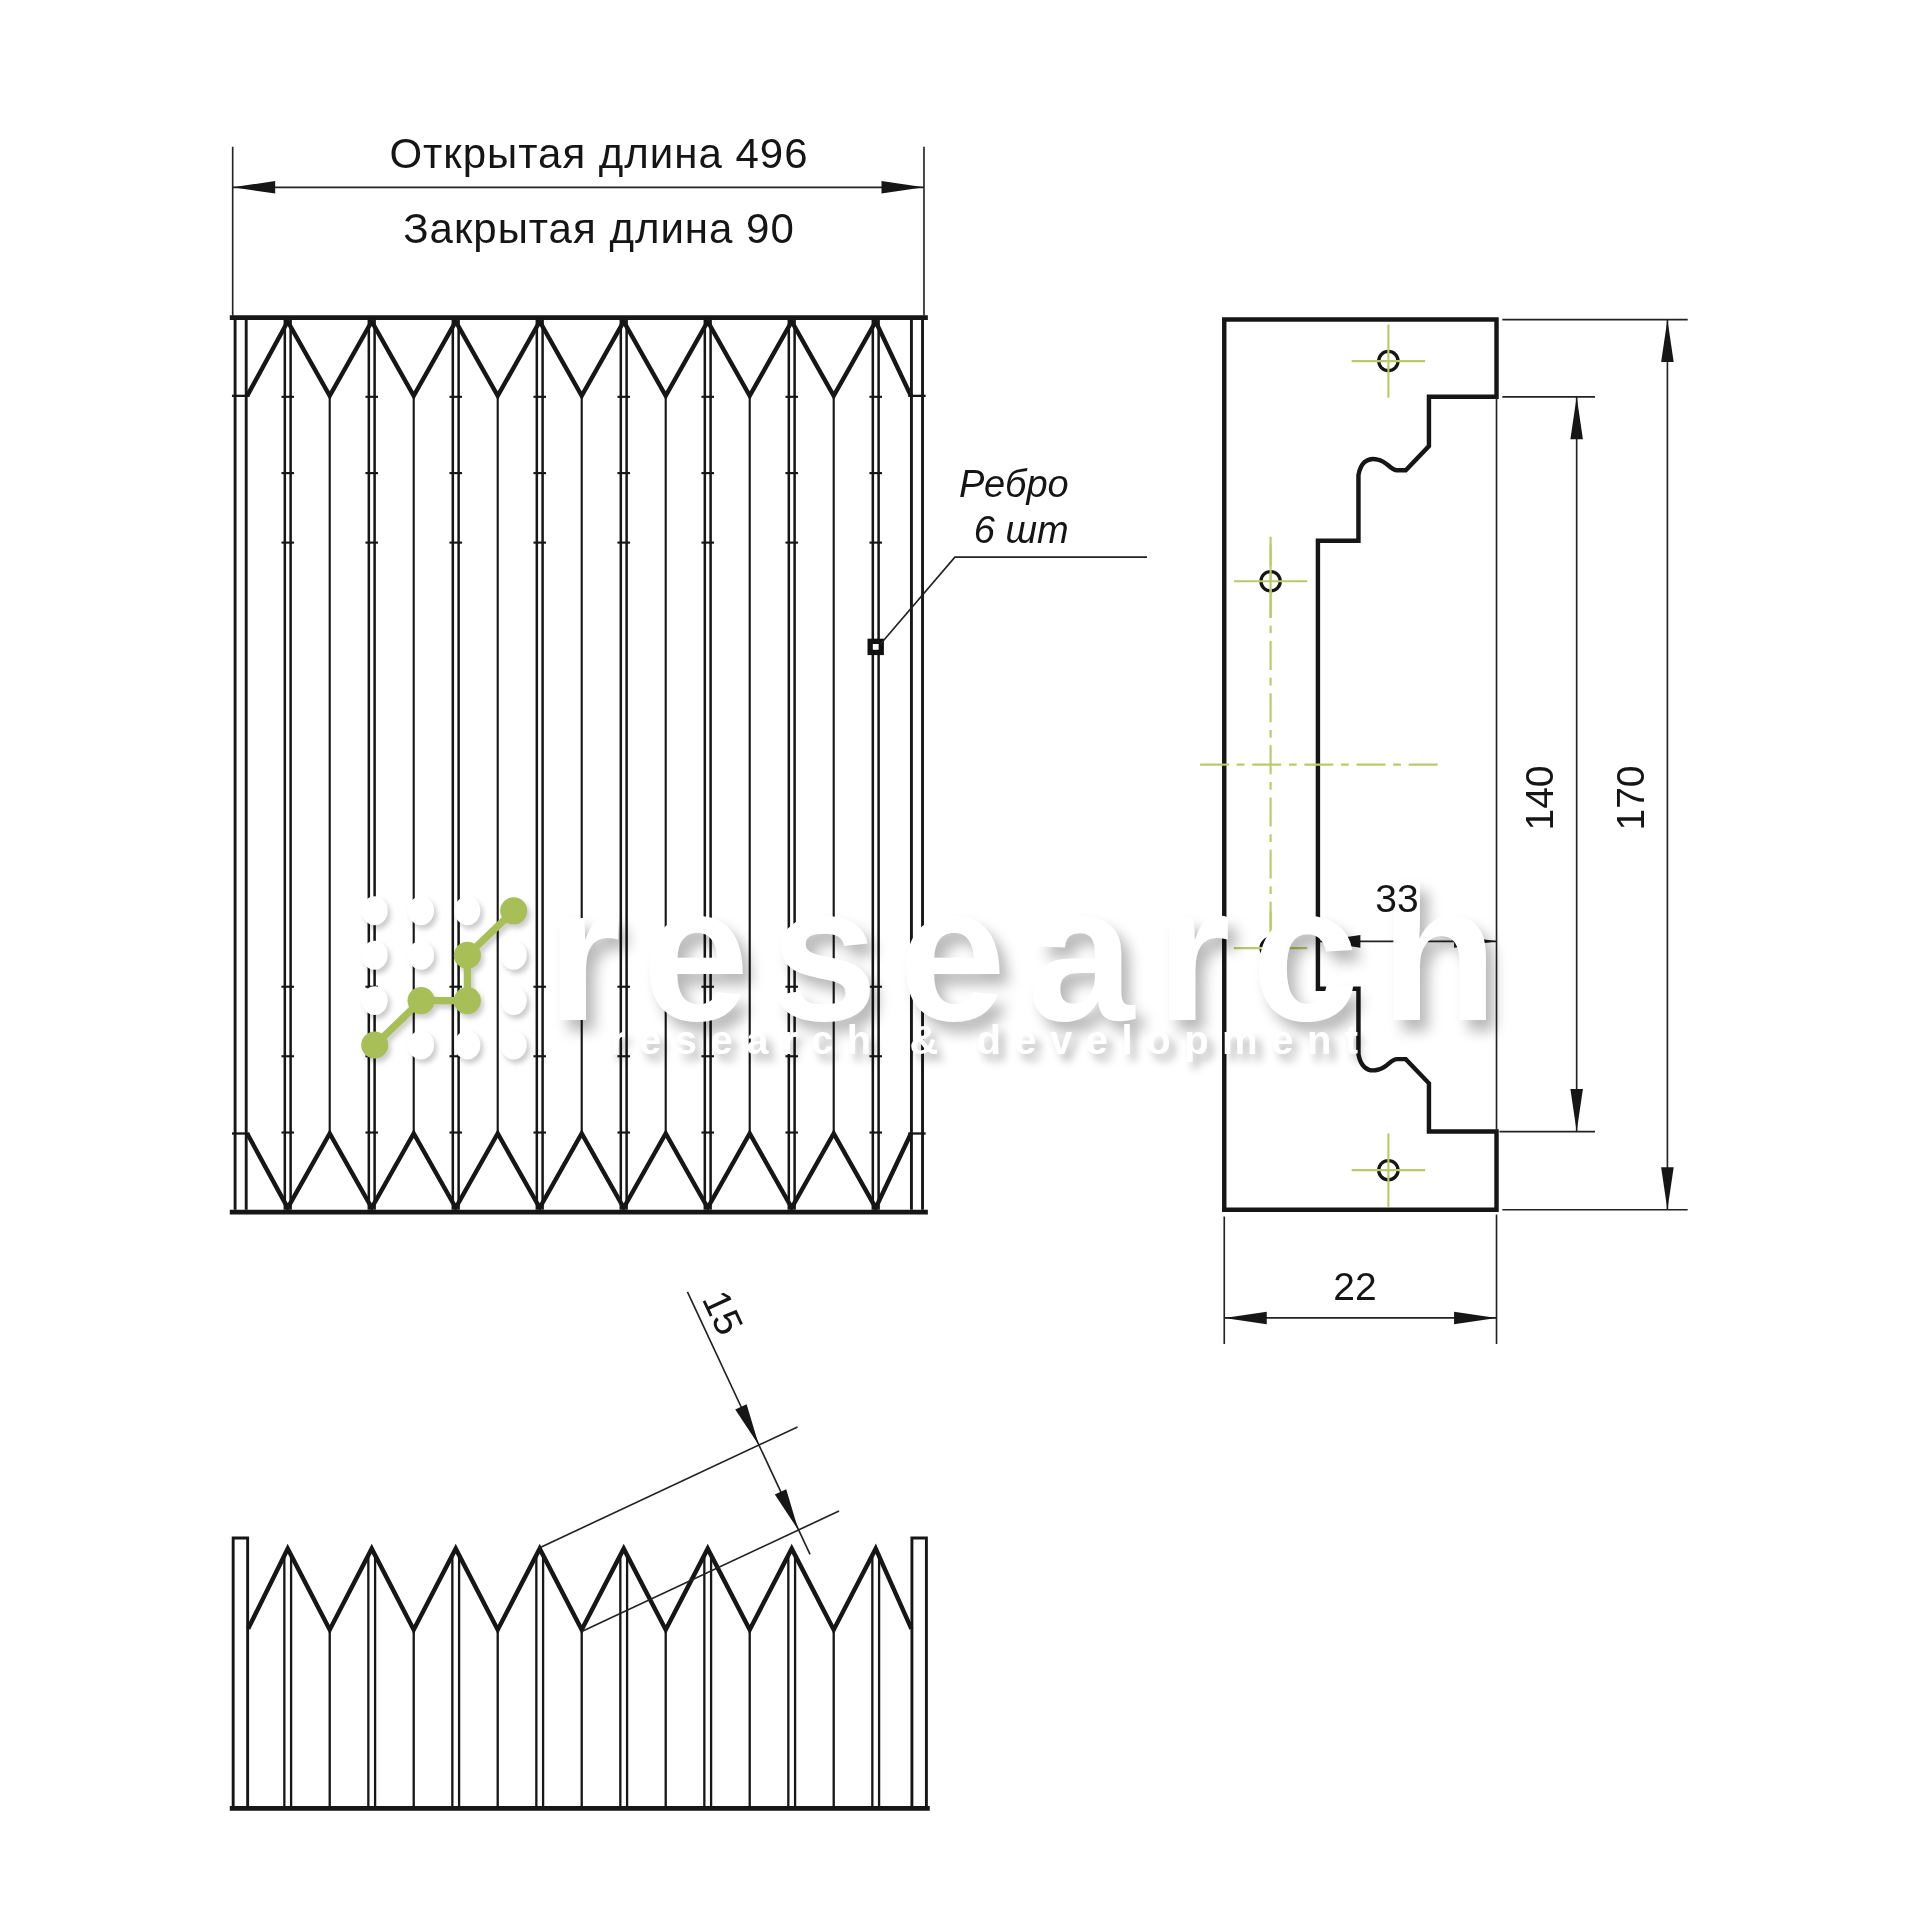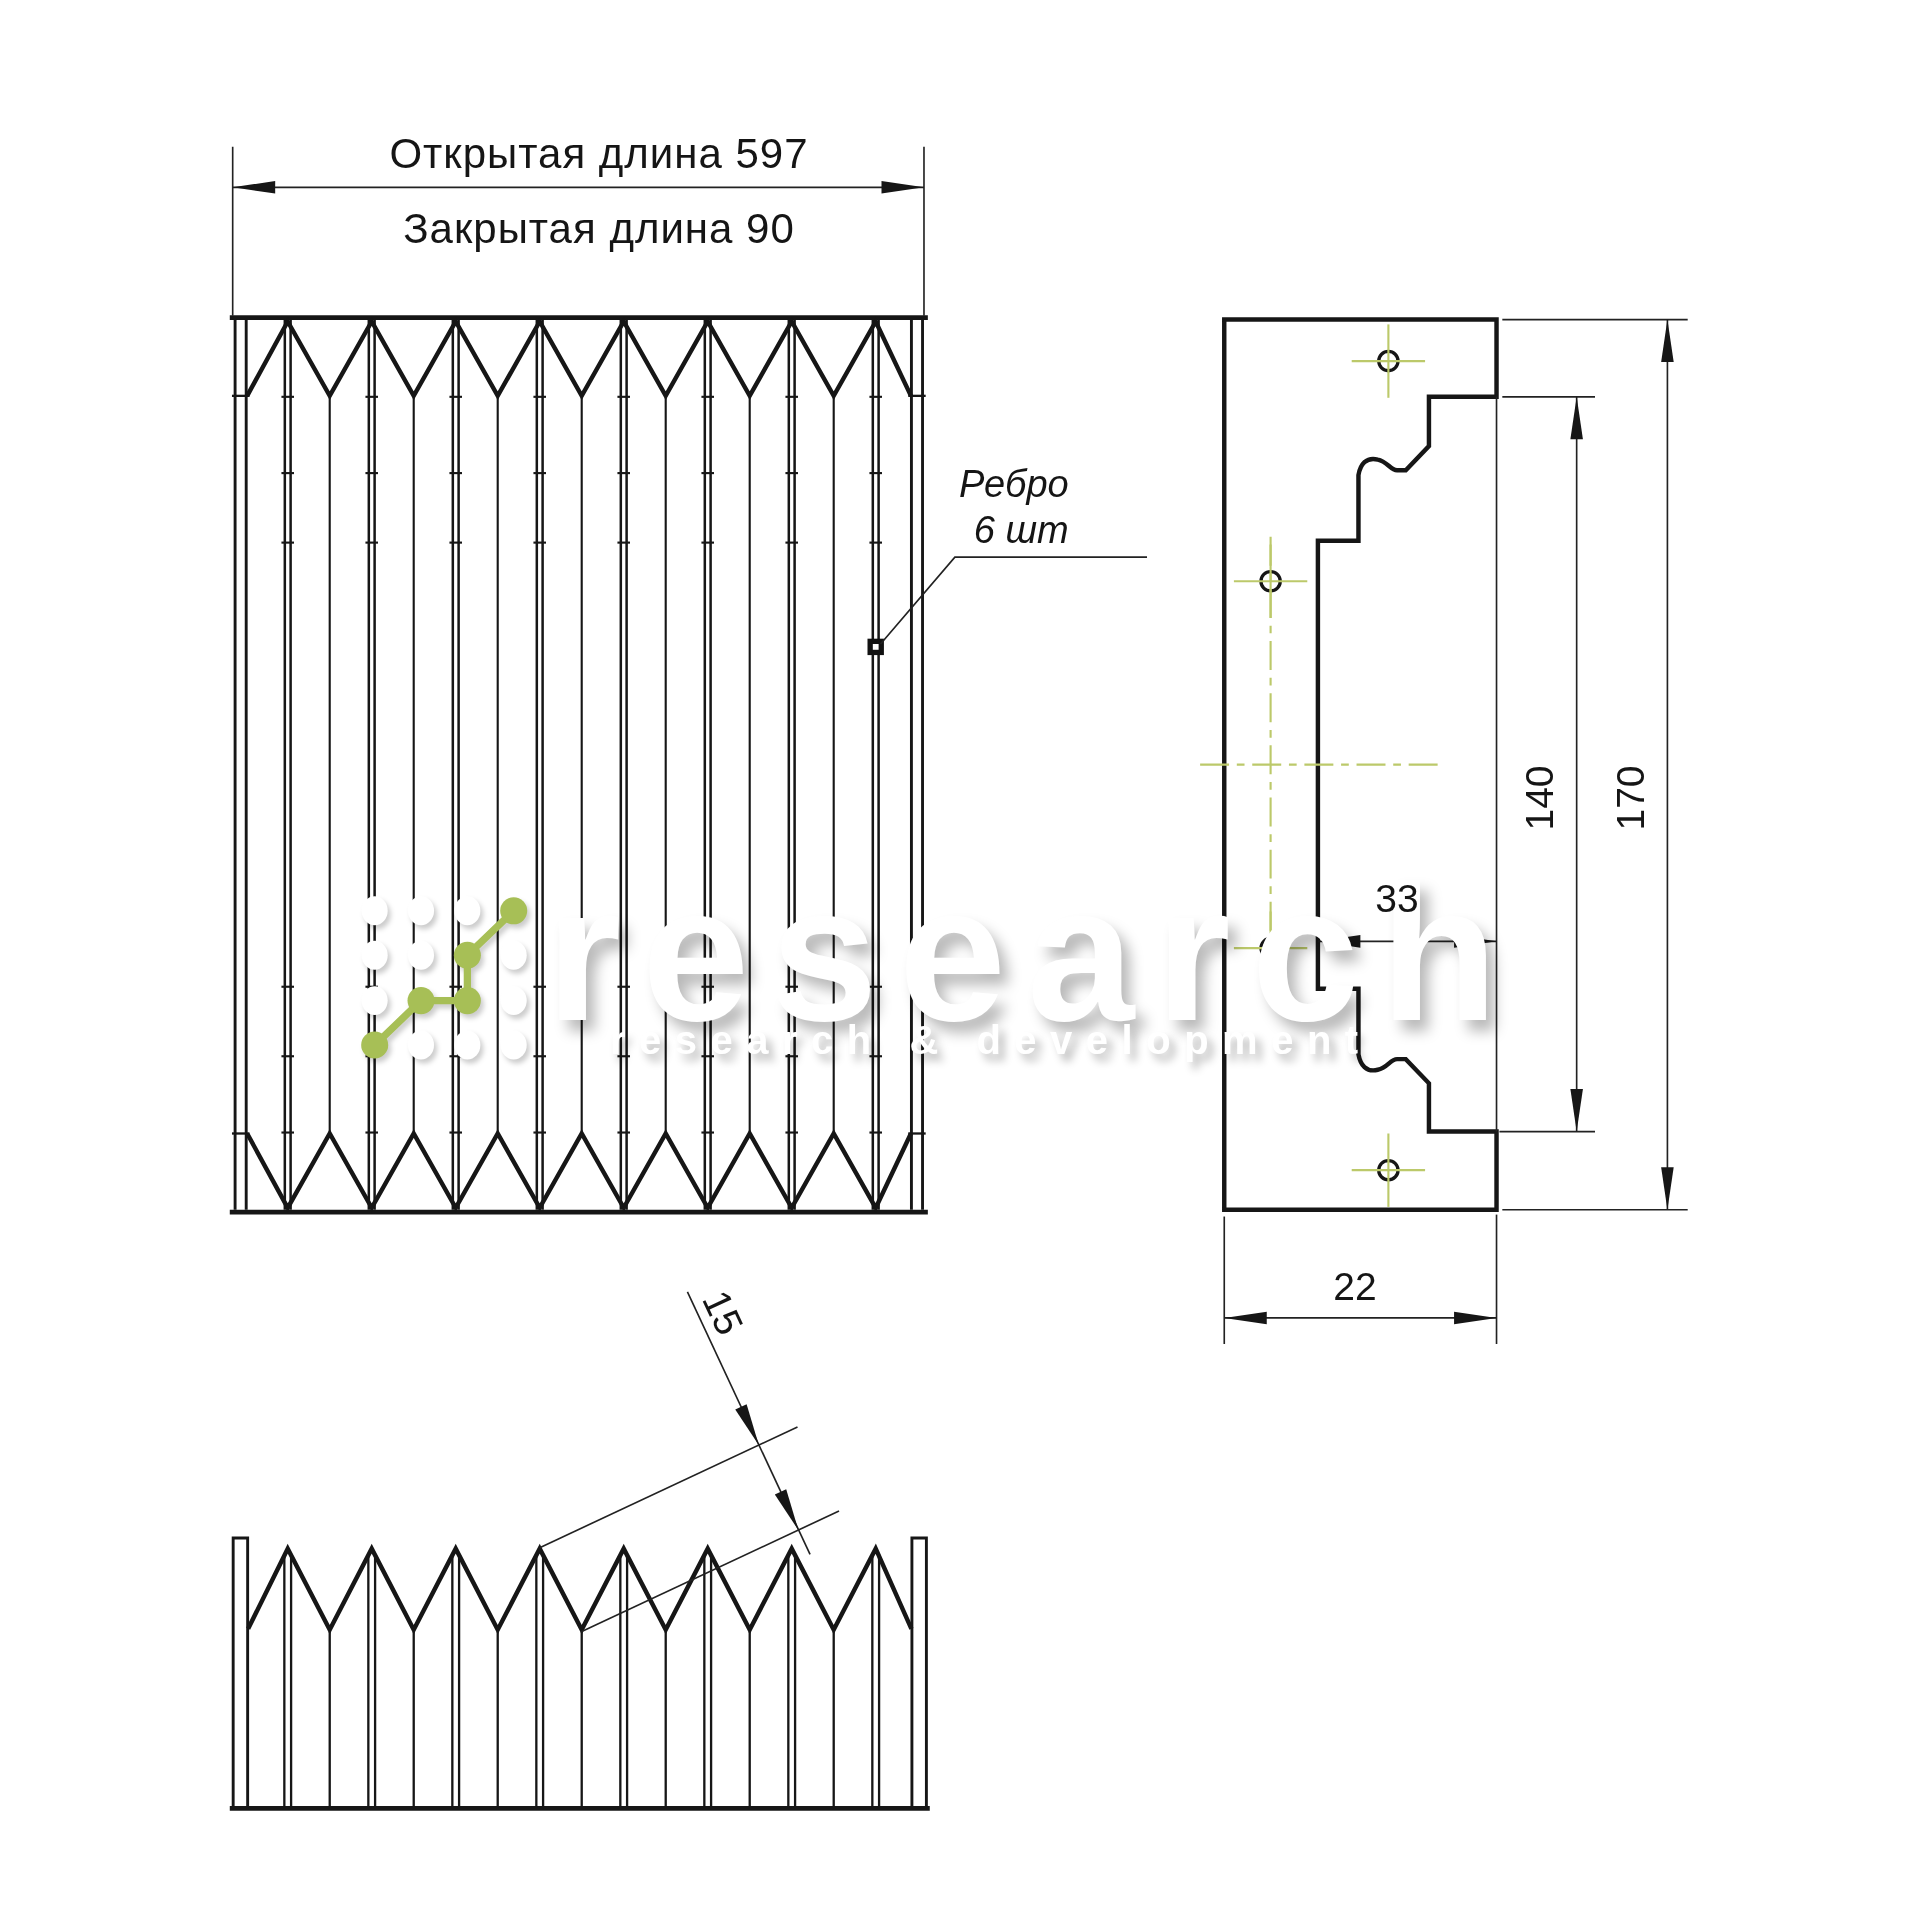--- a/index.html
+++ b/index.html
@@ -185,21 +185,21 @@
         <path d="M0 0 L-44 6.5 L-44 -6.5 Z" fill="#161616" transform="translate(1268 1365) rotate(180)"></path>
         <path d="M0 0 L-44 6.5 L-44 -6.5 Z" fill="#161616" transform="translate(1550 1365) rotate(0)"></path>
         <line x1="559" y1="1603" x2="826" y2="1478" stroke="#222" stroke-width="1.7"></line>
         <line x1="602" y1="1690" x2="869" y2="1565" stroke="#222" stroke-width="1.7"></line>
         <line x1="712" y1="1338" x2="839" y2="1610" stroke="#222" stroke-width="1.7"></line>
         <path d="M0 0 L-44 6.5 L-44 -6.5 Z" fill="#161616" transform="translate(786 1497) rotate(65)"></path>
         <path d="M0 0 L-44 6.5 L-44 -6.5 Z" fill="#161616" transform="translate(827 1585) rotate(65)"></path>
       </g>
   </svg>
 
-  <div class="lbl big" style="left:599px;top:154px;">Открытая длина 597</div>
+  <div class="lbl big" style="left:599px;top:154px;">Открытая длина 496</div>
   <div class="lbl big" style="left:599px;top:229px;">Закрытая длина 90</div>
 
   <div class="lbl callout" style="left:959px;top:462px;">
     <div>Ребро</div>
     <div>6 шт</div>
   </div>
 
   <div class="lbl dim" style="left:1397px;top:899px;text-align:right;">33</div>
   <div class="lbl dim rot" style="left:1540px;top:798px;">140</div>
   <div class="lbl dim rot" style="left:1631px;top:798px;">170</div>

